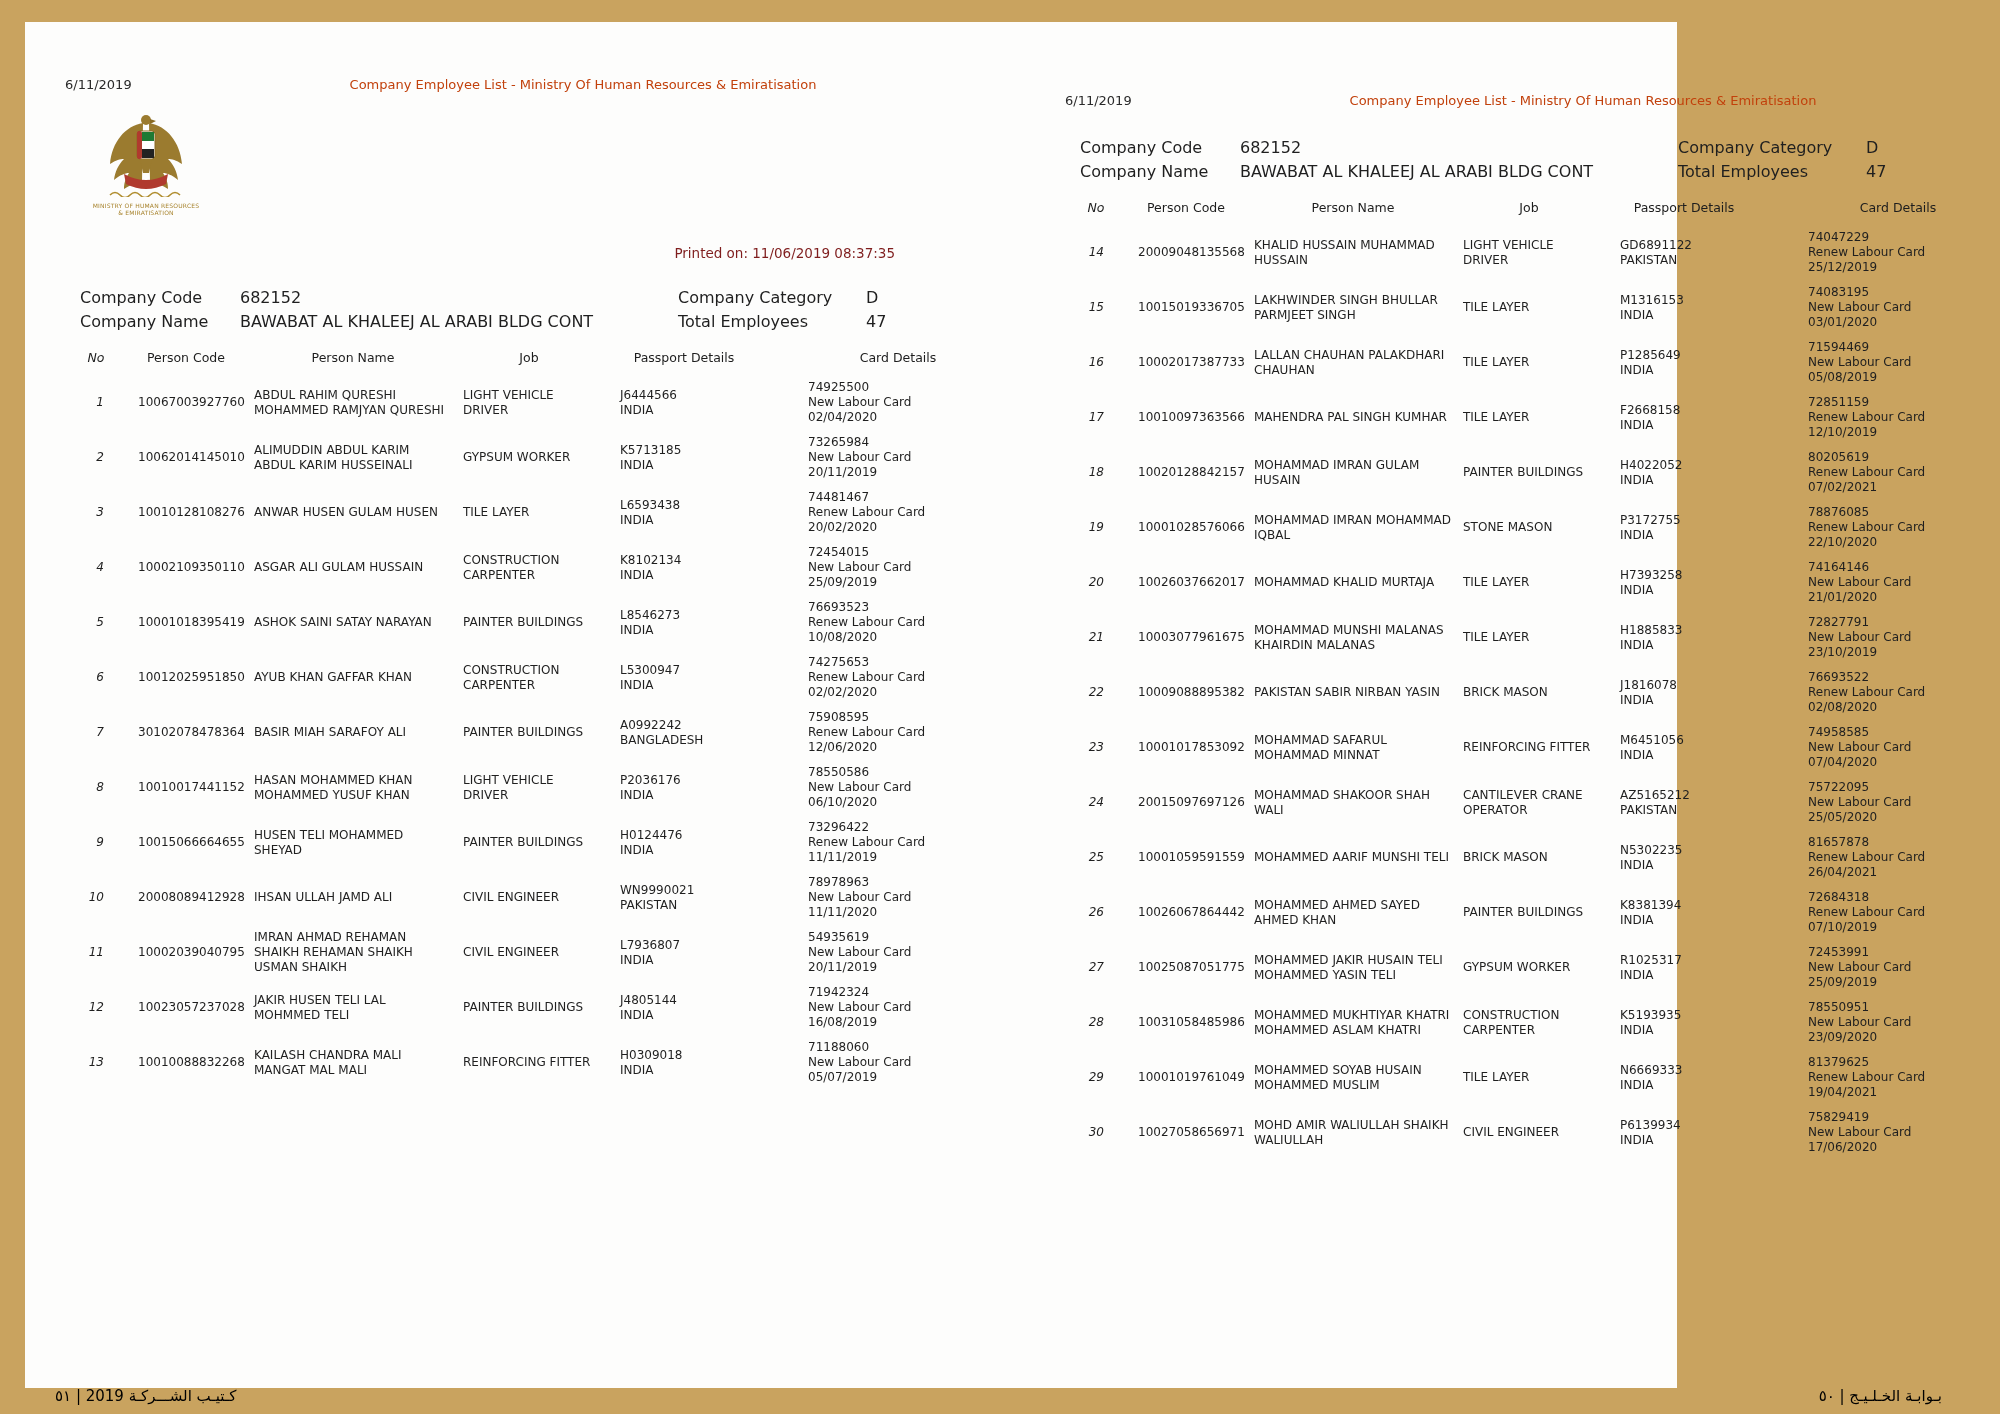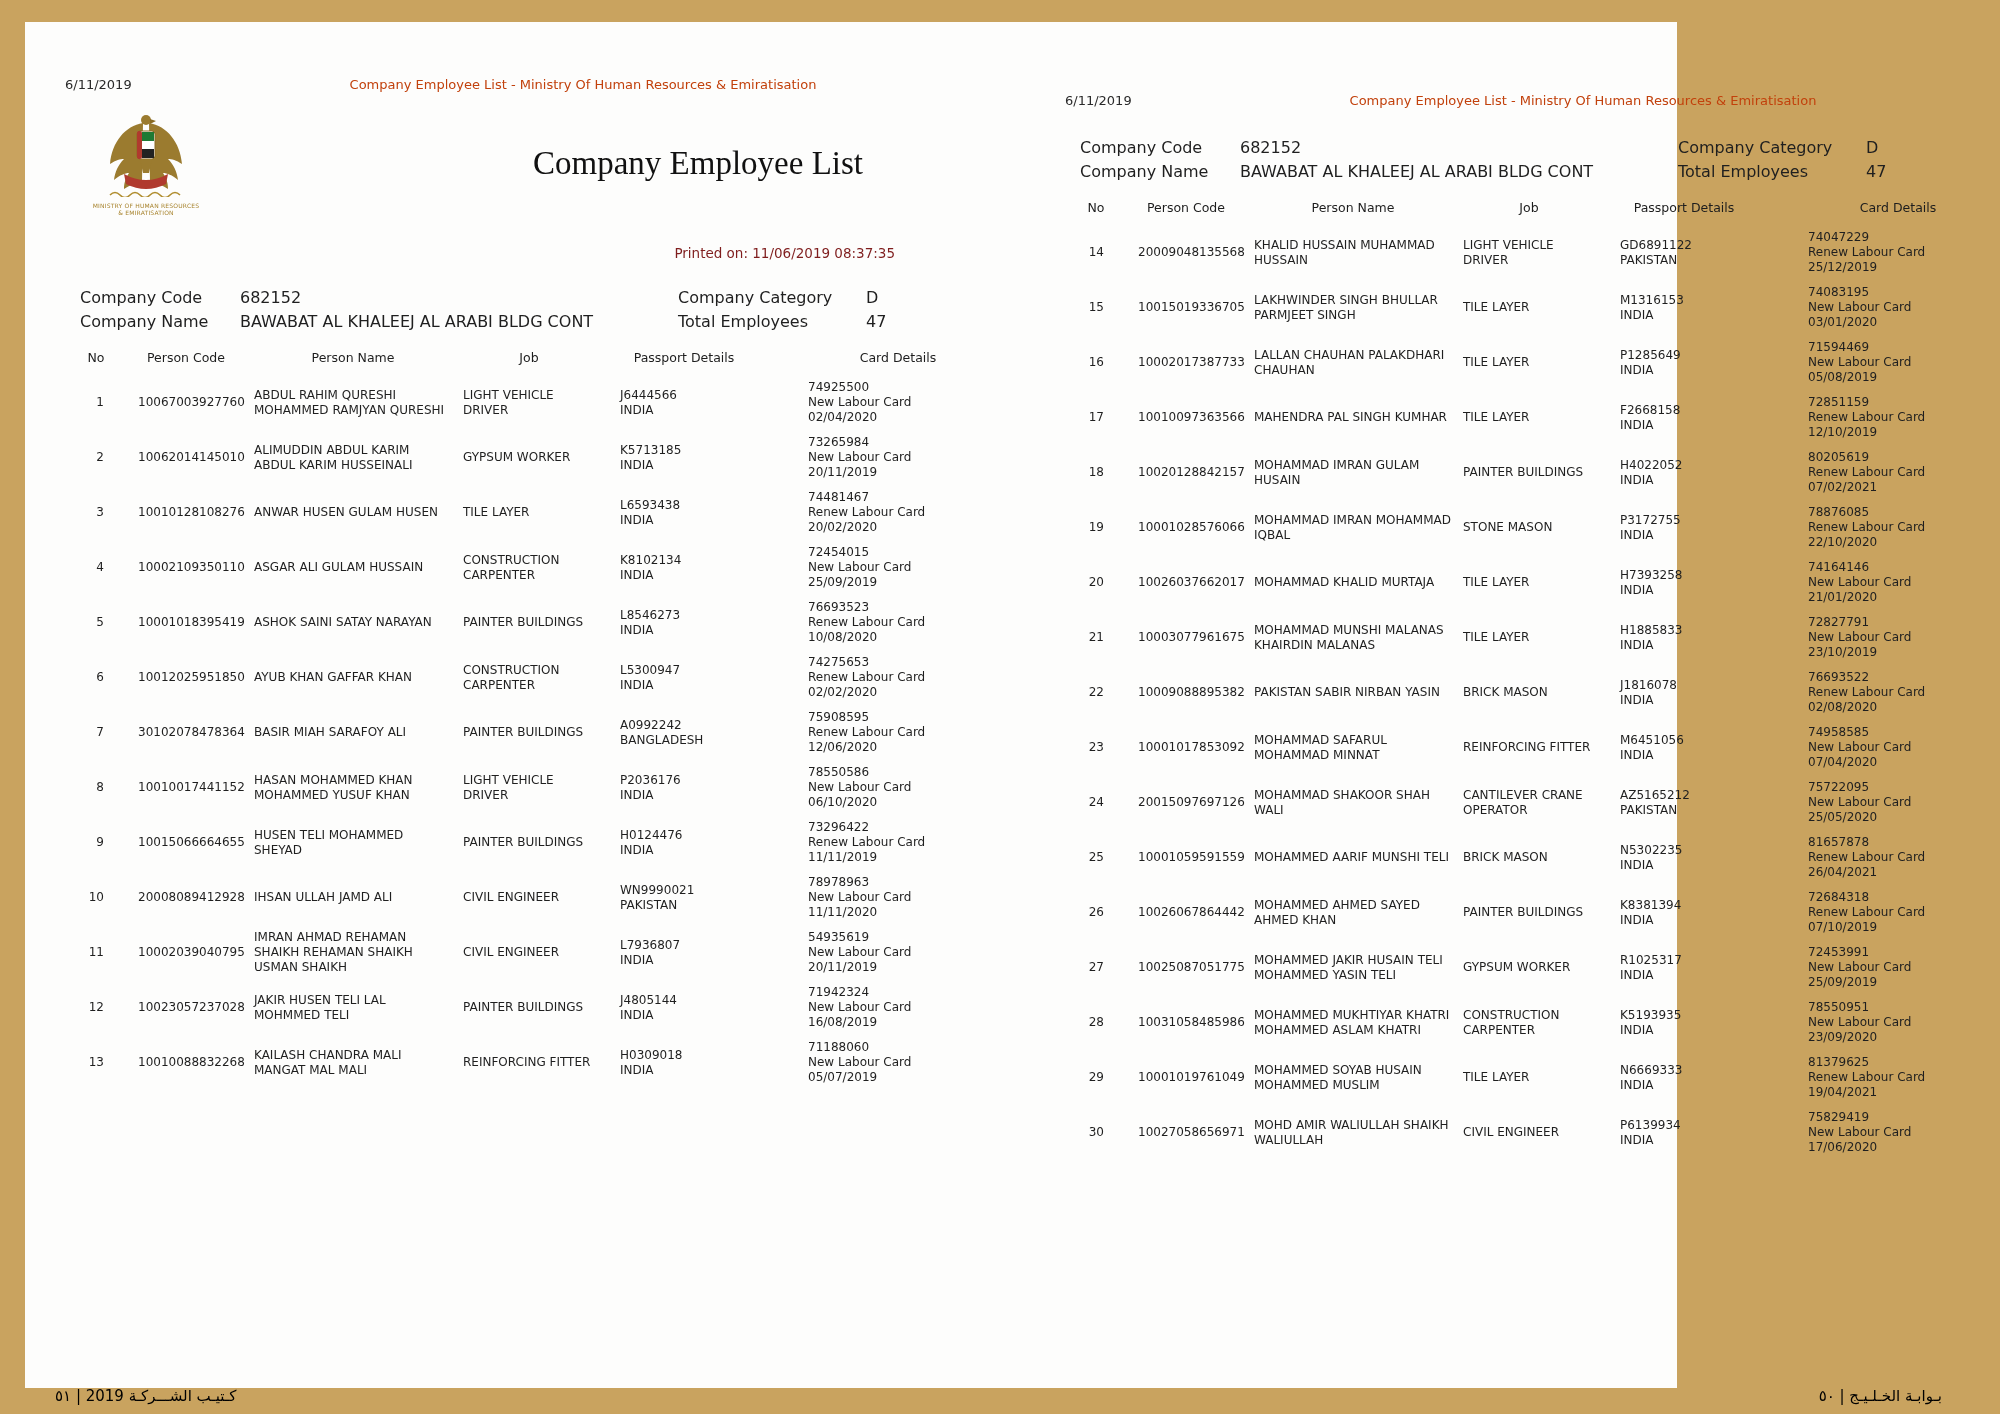--- a/index.html
+++ b/index.html
@@ -40,21 +40,21 @@
 
   table.emp{
     position:absolute;left:15px;width:820px;border-collapse:collapse;table-layout:fixed;
     font-size:12px;
   }
   .page-left table.emp{top:273px;}
   .page-right table.emp{top:107px;}
   th{font-weight:normal;font-size:12.5px;text-align:center;vertical-align:middle;padding:0 0 10px 0;line-height:15px;color:#1d1d1d;}
   td{vertical-align:middle;padding-top:5px;padding-bottom:5px;line-height:15px;}
   td div{line-height:15px;}
-  .c-no{width:36px;}   td.c-no{text-align:right;padding-right:10px;}
+  .c-no{width:36px;font-style:italic;}   td.c-no{text-align:right;padding-right:10px;}
   .c-code{width:124px;} td.c-code{padding-left:24px;} th.c-code{padding-left:10px;}
   .c-name{width:210px;} td.c-name{padding-left:6px;padding-right:6px;}
   .c-job{width:142px;}  td.c-job{padding-left:5px;padding-right:5px;}
   .c-pass{width:128px;} td.c-pass,th.c-pass{padding-left:20px;}
   .c-card{width:180px;} td.c-card,th.c-card{padding-left:60px;}
 
   .footer-text{
     position:absolute;top:1387px;font-size:15px;color:#000000;
     direction:rtl;font-weight:500;letter-spacing:.3px;
   }
@@ -89,21 +89,20 @@
         <path d="M26 63 Q48 75 70 63 L68 73 Q48 83 28 73 Z" fill="#b03a2e"></path>
 
         <path d="M12 84 q5 -5 10 0 t10 0 t10 0 t10 0 t10 0 t10 0 t10 0" stroke="#b08d2e" stroke-width="1.6" fill="none"></path>
       </svg>
       <div class="logo-org">
         <div>MINISTRY OF HUMAN RESOURCES</div>
         <div>&amp; EMIRATISATION</div>
       </div>
     </div>
 
-    <div class="doc-title">Company Employee List</div>
     <div class="printed-on">Printed on: 11/06/2019 08:37:35</div>
 
     <div class="company-block">
       <div class="cb-row">
         <span class="cb-label-l">Company Code</span>
         <span class="cb-value-l">682152</span>
         <span class="cb-label-r">Company Category</span>
         <span class="cb-value-r">D</span>
       </div>
       <div class="cb-row">

